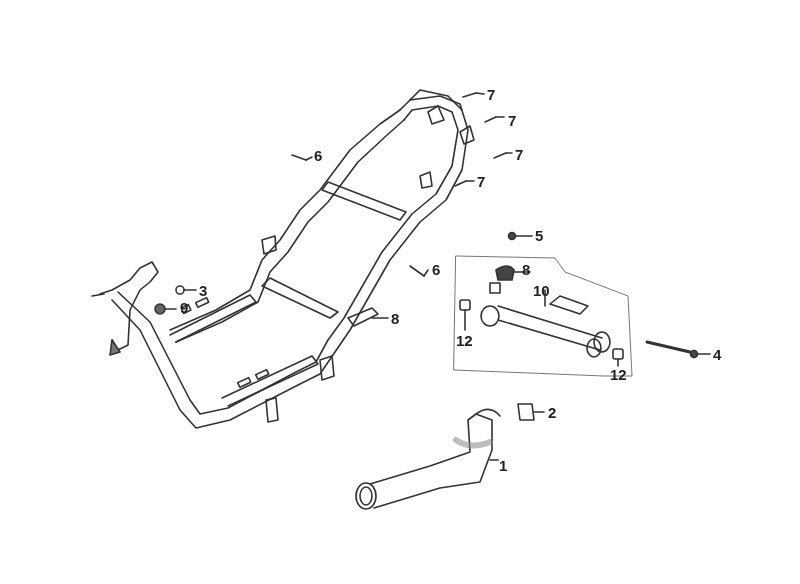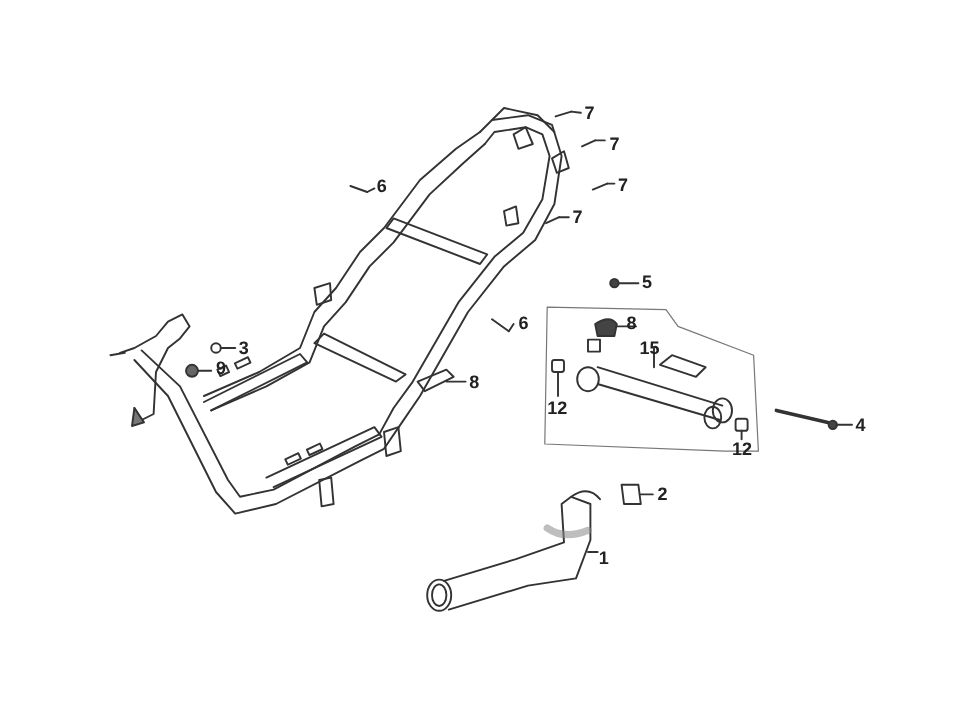--- a/index.html
+++ b/index.html
@@ -113,17 +113,17 @@
   <span class="callout" style="left:713px;top:347px">4</span>
   <span class="callout" style="left:535px;top:228px">5</span>
   <span class="callout" style="left:314px;top:148px">6</span>
   <span class="callout" style="left:432px;top:262px">6</span>
   <span class="callout" style="left:487px;top:87px">7</span>
   <span class="callout" style="left:508px;top:113px">7</span>
   <span class="callout" style="left:515px;top:147px">7</span>
   <span class="callout" style="left:477px;top:174px">7</span>
   <span class="callout" style="left:391px;top:311px">8</span>
   <span class="callout" style="left:180px;top:300px">9</span>
-  <span class="callout" style="left:533px;top:283px">15</span>
+  <span class="callout" style="left:533px;top:283px">10</span>
   <span class="callout" style="left:522px;top:262px">8</span>
   <span class="callout" style="left:456px;top:333px">12</span>
   <span class="callout" style="left:610px;top:367px">12</span>
 </div>
 
 </body></html>

